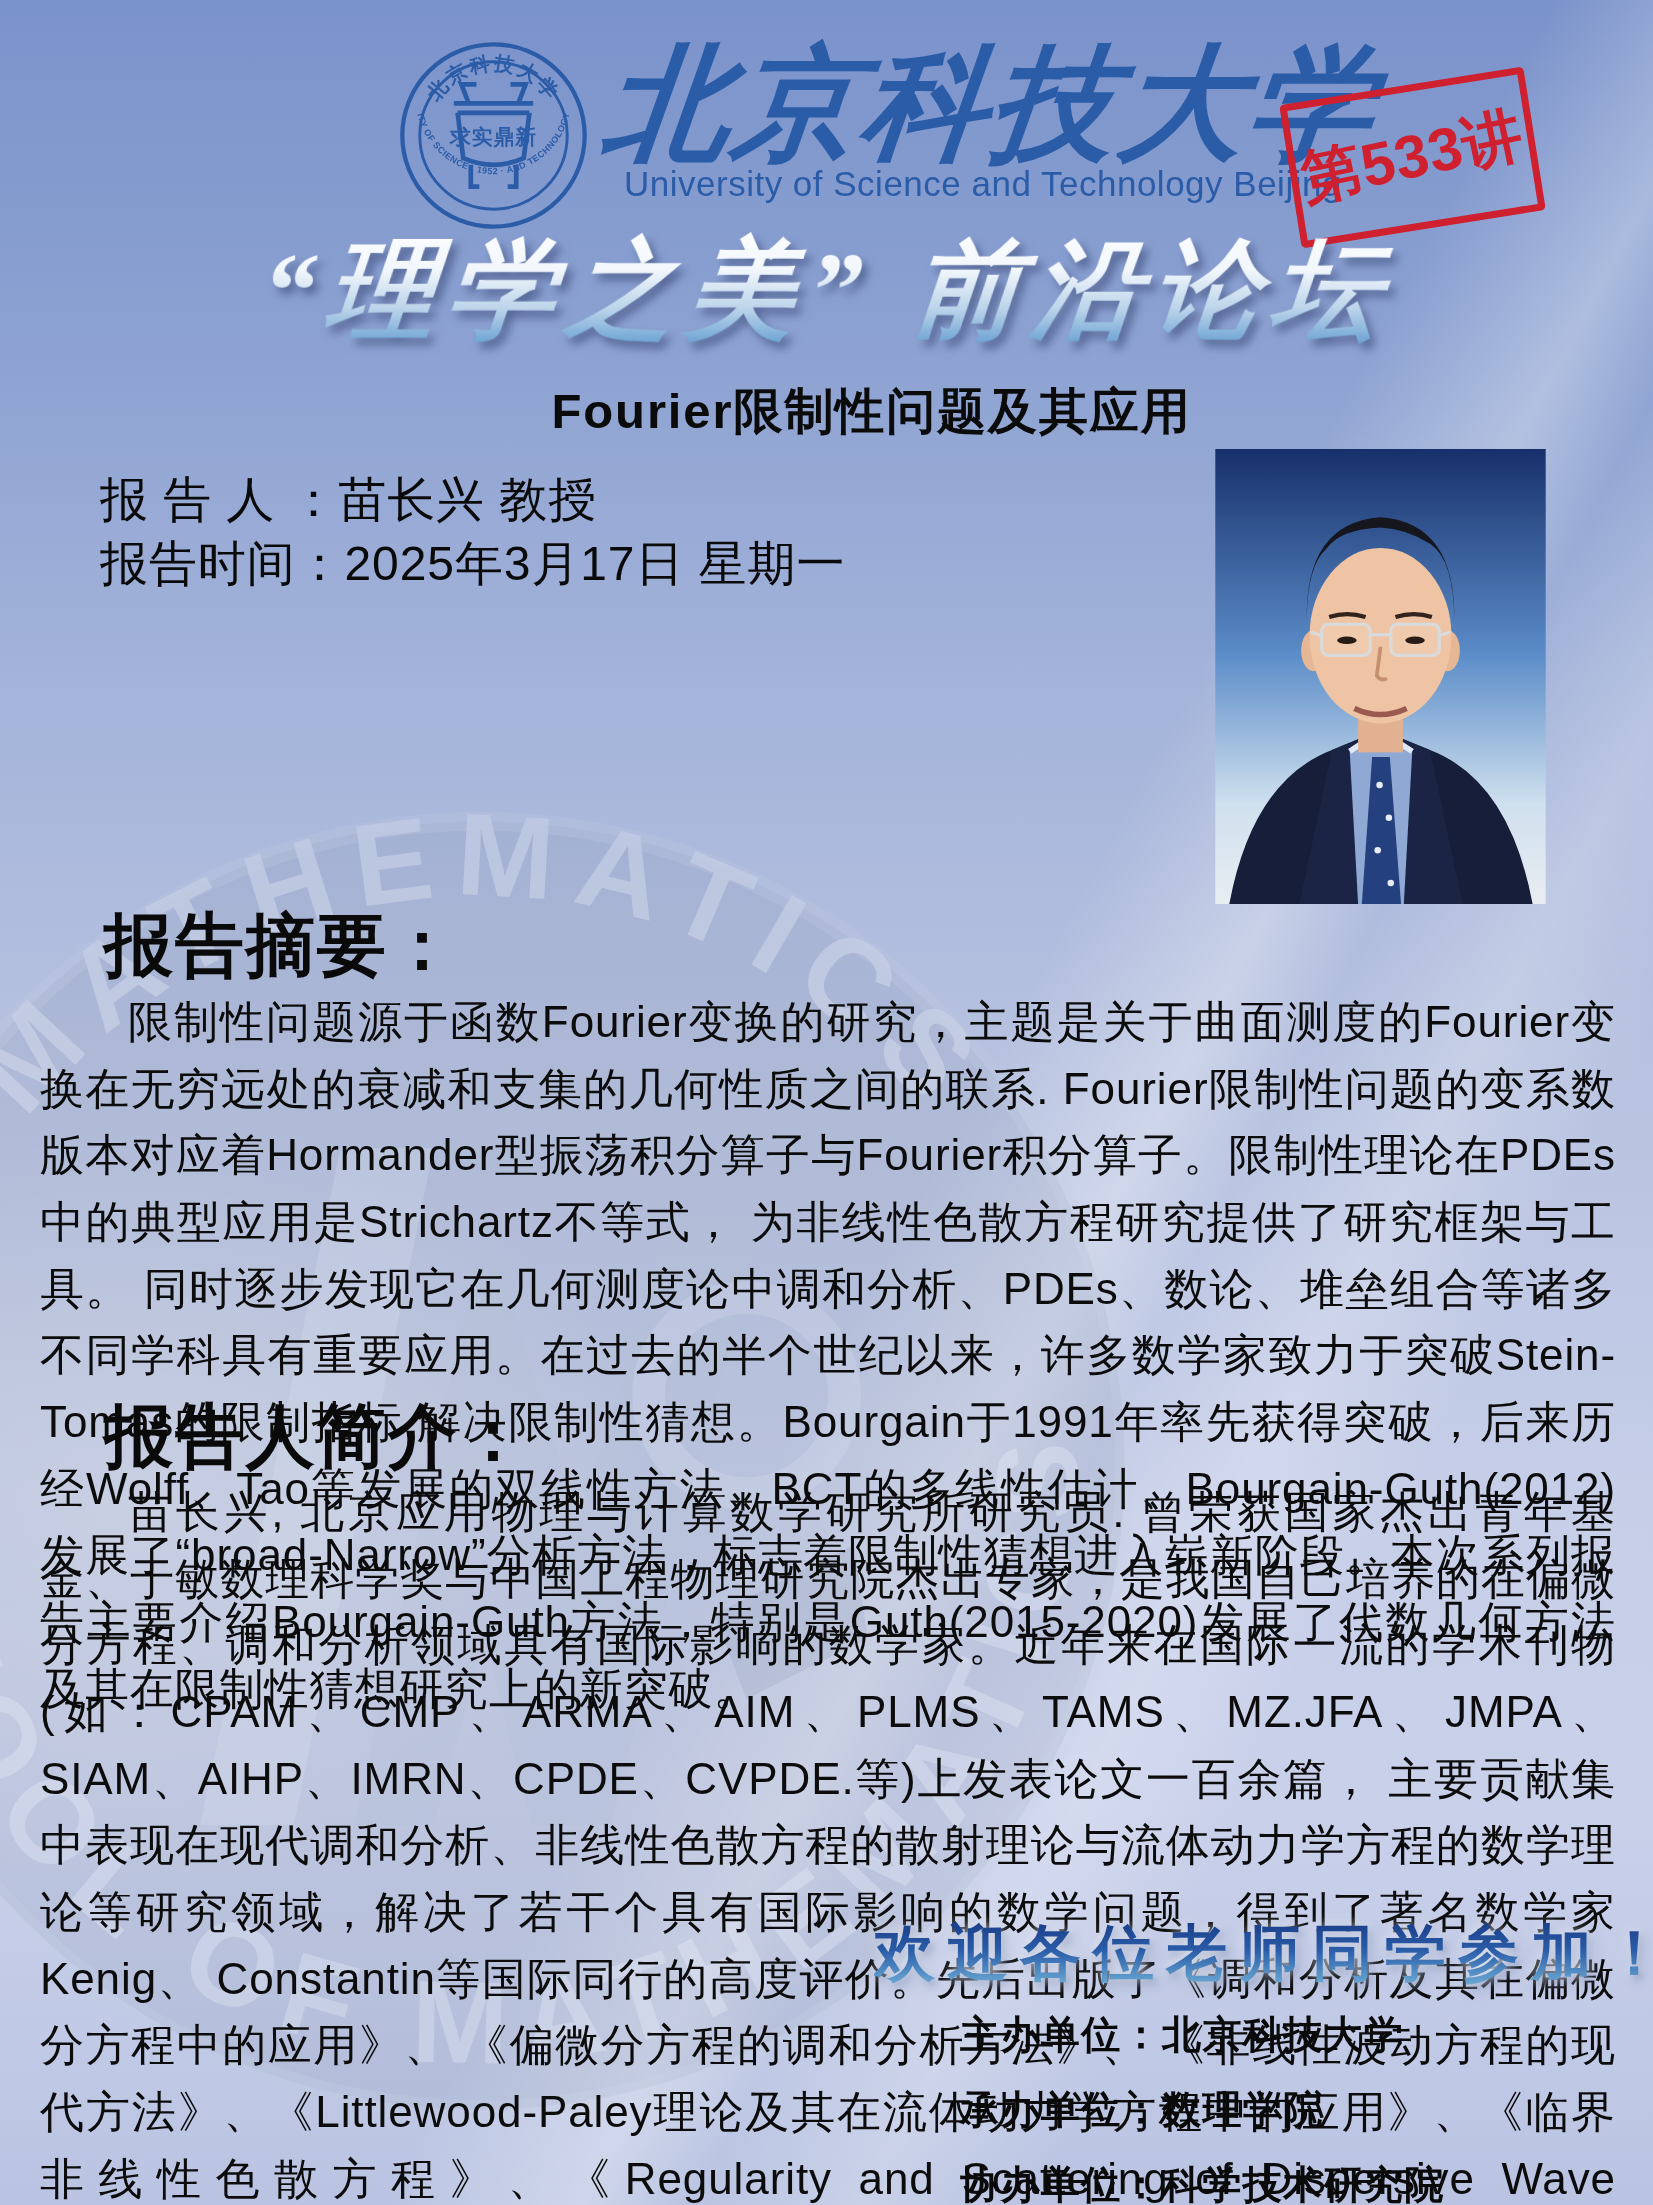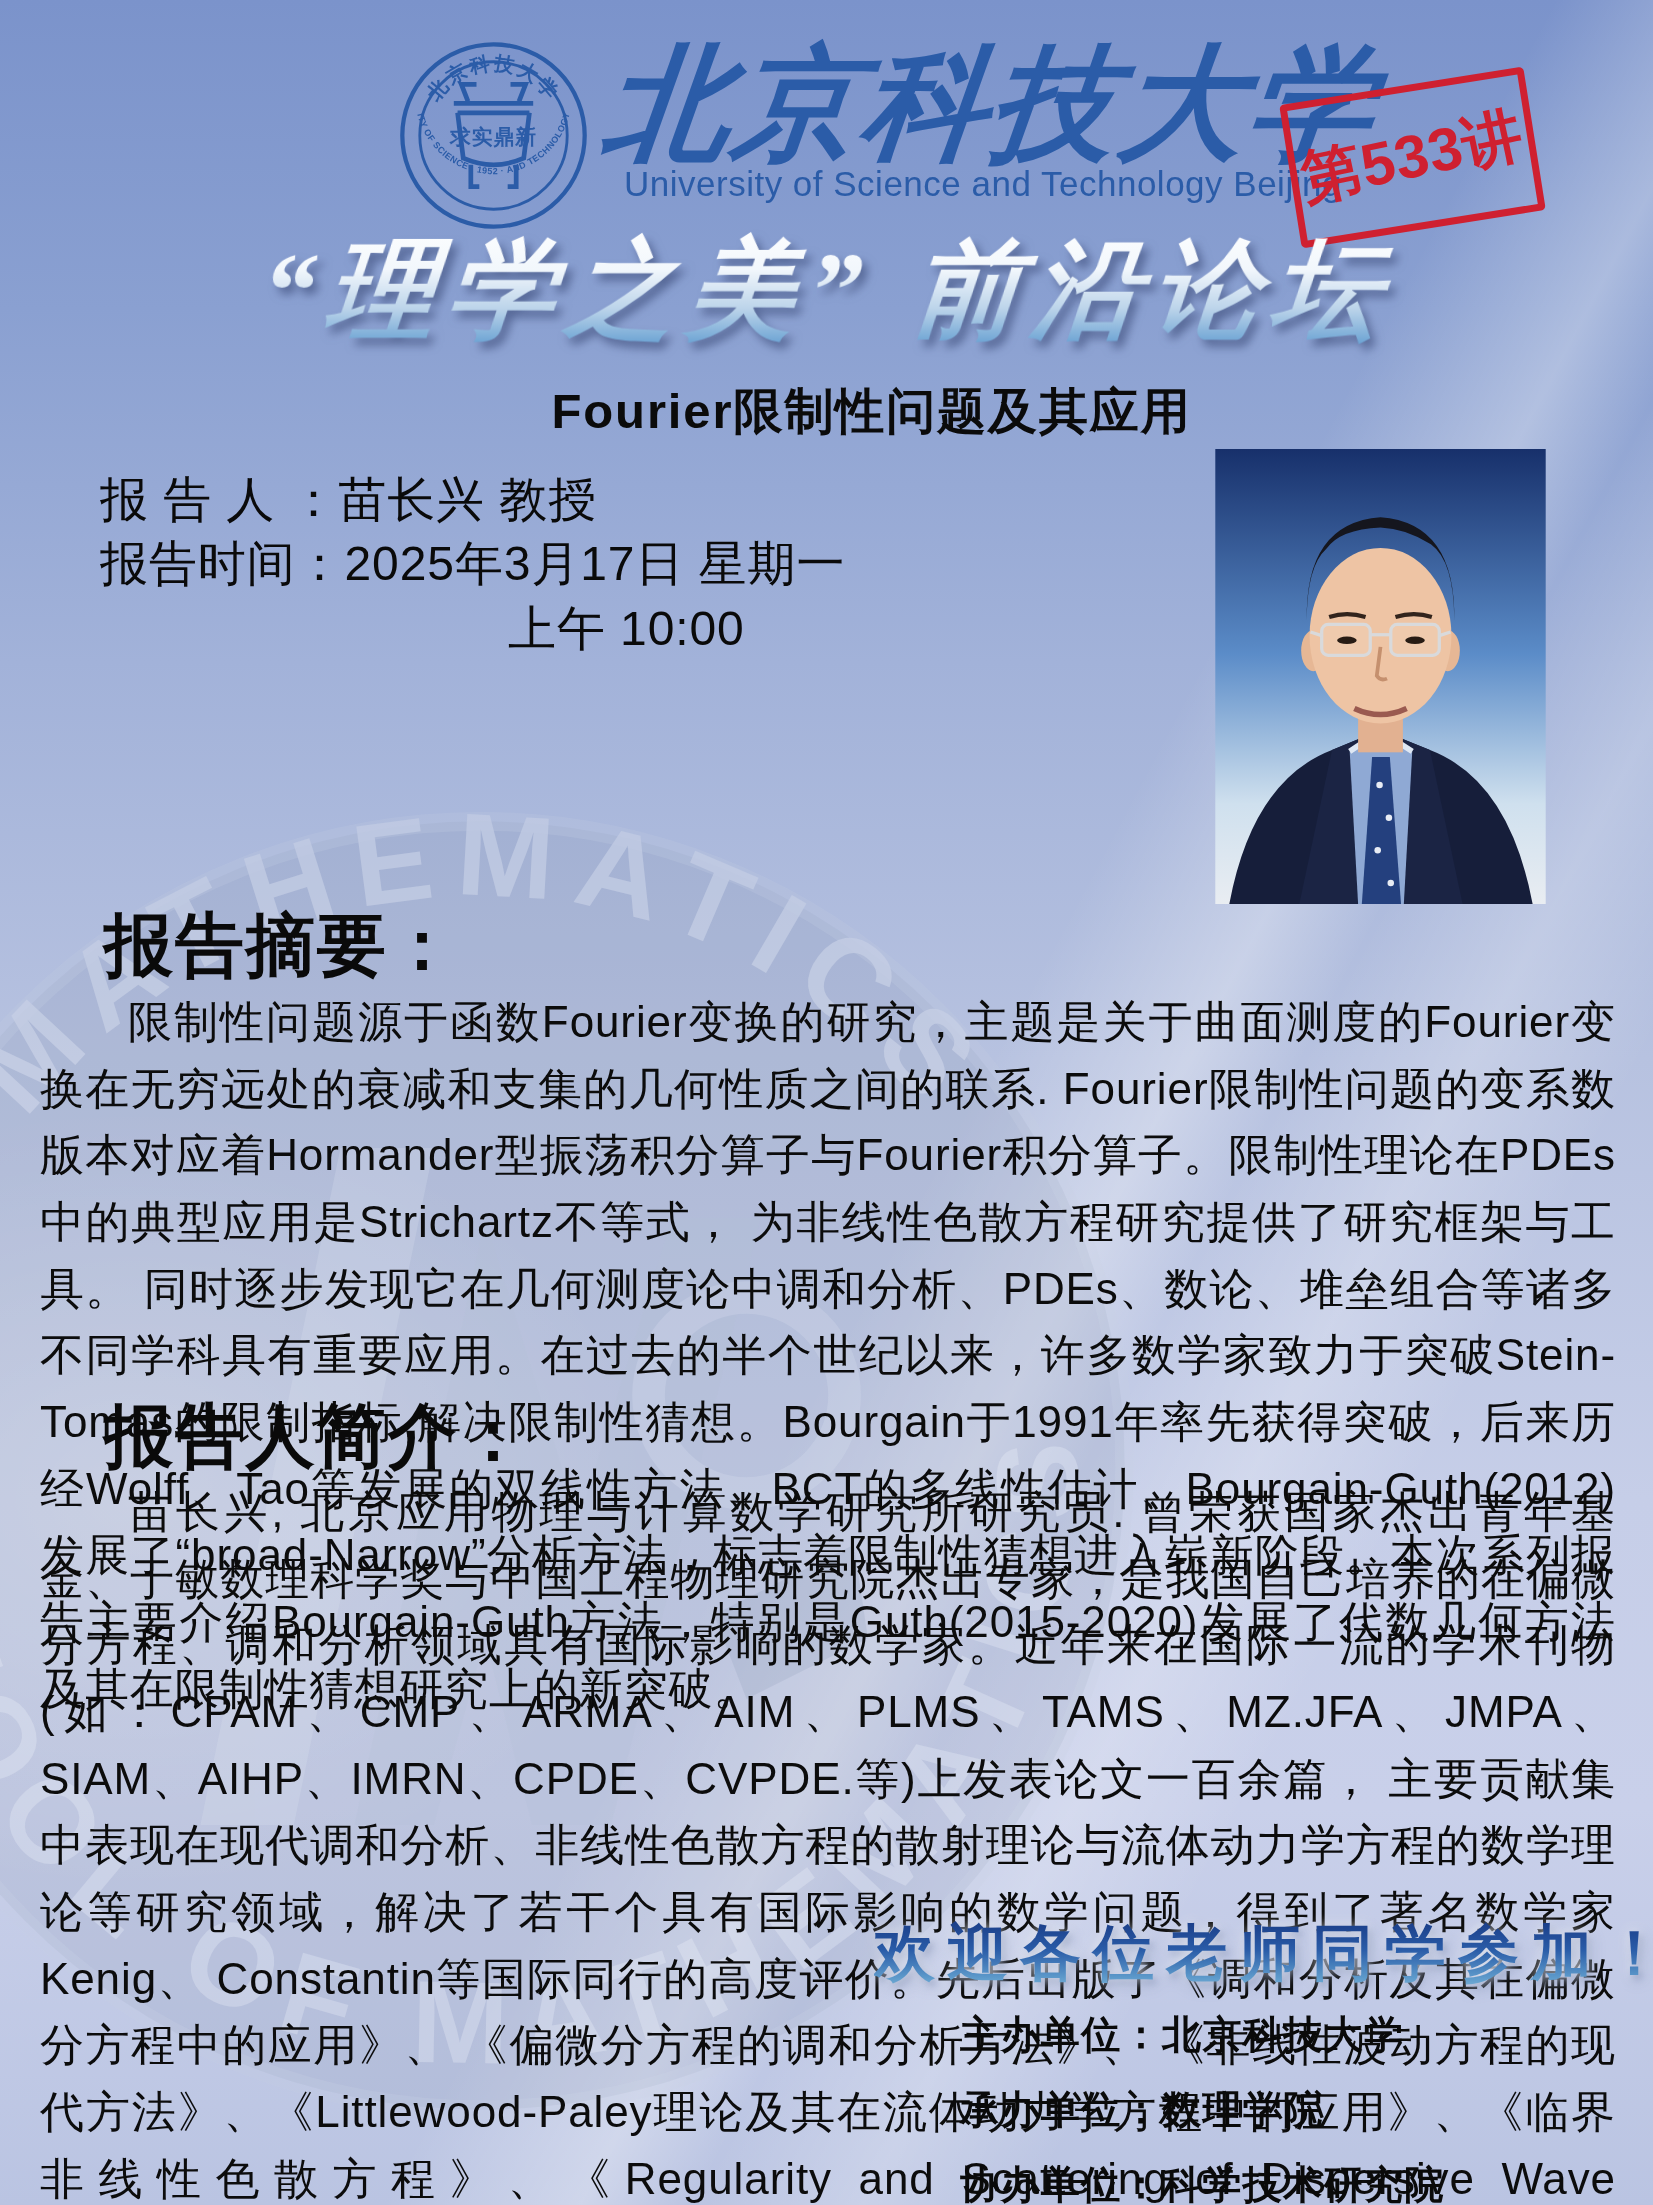--- a/index.html
+++ b/index.html
@@ -129,21 +129,20 @@
   <div class="abs" id="forum-title">“理学之美” 前沿论坛</div>
 
   <div class="abs" id="lecture-title">Fourier限制性问题及其应用</div>
 
   <div class="abs info-line" id="info-speaker">
     <span>报 告 人 ：</span><span>苗长兴 教授</span>
   </div>
   <div class="abs info-line" id="info-time">
     <span>报告时间：</span><span>2025年3月17日 星期一</span>
   </div>
-  <div class="abs info-line" id="info-time2">上午 10:00</div>
 
   <svg class="abs" id="photo" viewBox="0 0 708 975">
     <defs>
       <linearGradient id="ph-bg" x1="0" y1="0" x2="0" y2="1">
         <stop offset="0" stop-color="#17306b"></stop>
         <stop offset="0.45" stop-color="#5b8cc8"></stop>
         <stop offset="0.78" stop-color="#cfe0ee"></stop>
         <stop offset="1" stop-color="#e9edf2"></stop>
       </linearGradient>
     </defs>

